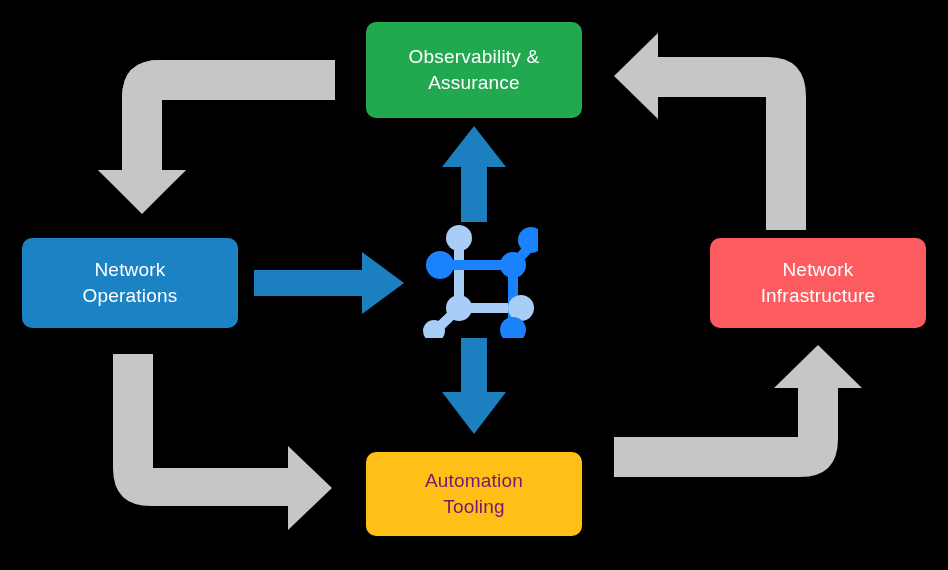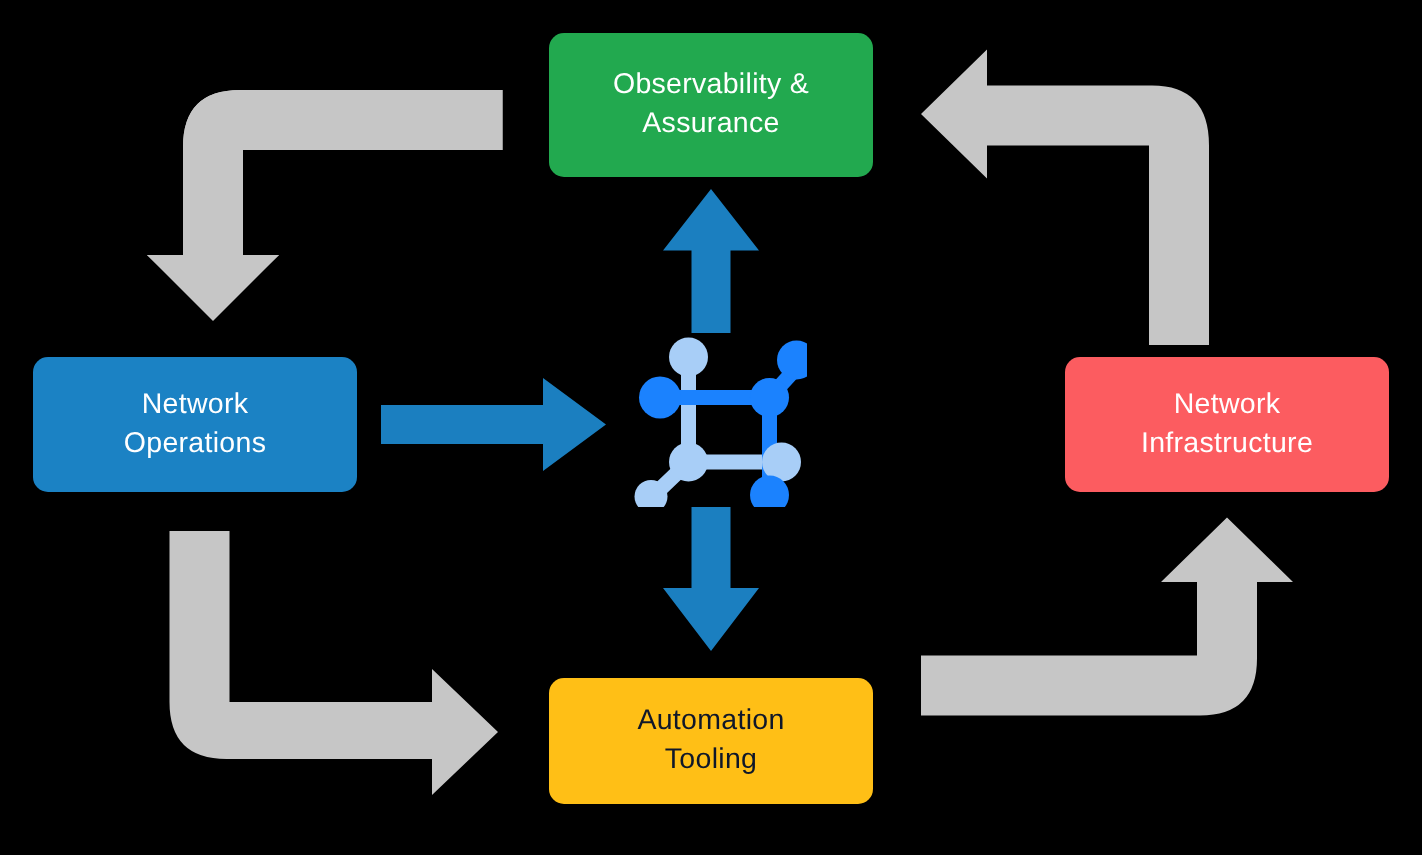--- a/index.html
+++ b/index.html
@@ -136,16 +136,16 @@
 
   <div id="box-observability" class="node-box" style="background: rgb(34, 169, 79); color: rgb(255, 255, 255);">Observability &amp;
 Assurance</div>
 
   <div id="box-operations" class="node-box" style="background: rgb(27, 130, 196); color: rgb(255, 255, 255);">Network
 Operations</div>
 
   <div id="box-infrastructure" class="node-box" style="background: rgb(252, 92, 96); color: rgb(255, 255, 255);">Network
 Infrastructure</div>
 
-  <div id="box-automation" class="node-box" style="background: rgb(255, 191, 22); color: #0f172a;">Automation
+  <div id="box-automation" class="node-box" style="background: rgb(255, 191, 22); color: #701a75;">Automation
 Tooling</div>
 
 </div>
 
 </body></html>

